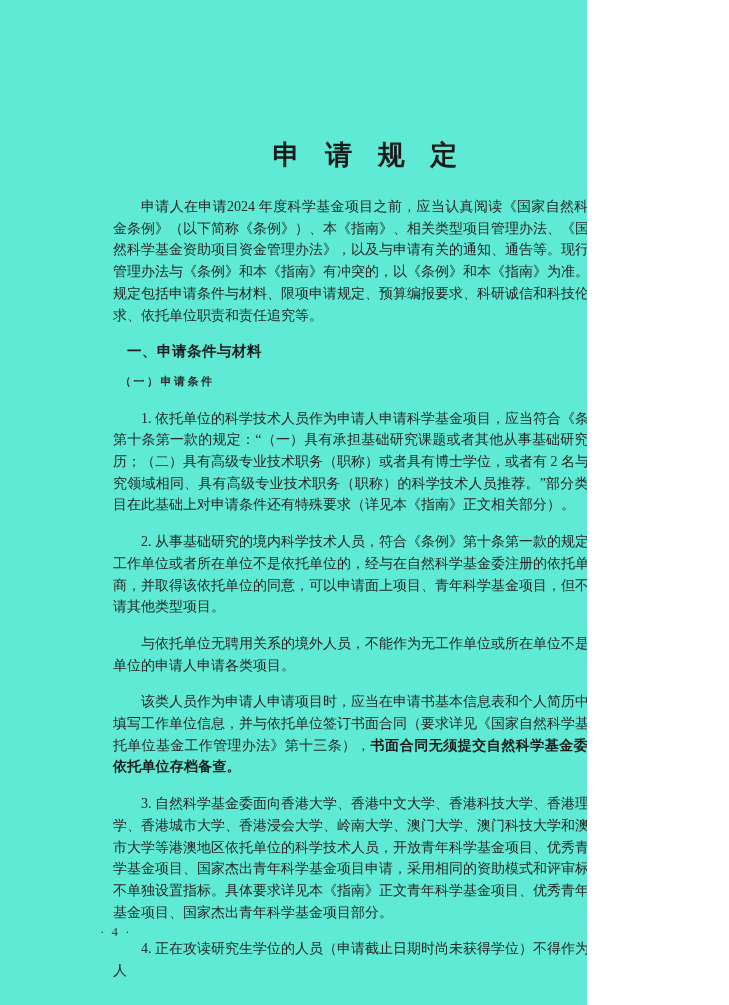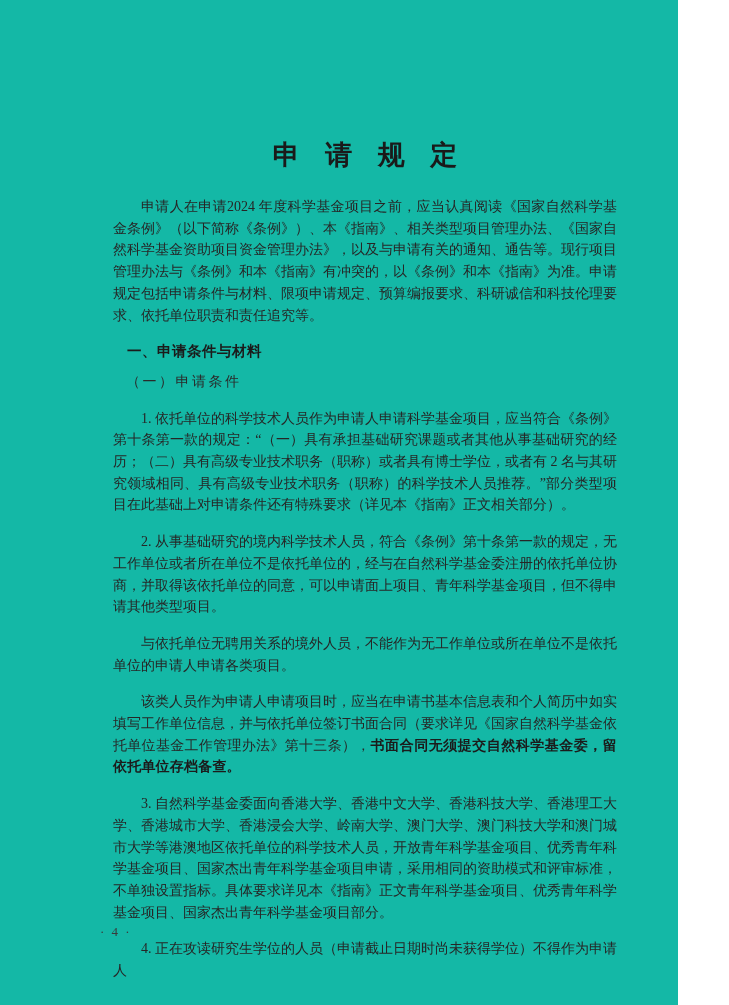--- a/index.html
+++ b/index.html
@@ -1,20 +1,20 @@
 <!DOCTYPE html>
 <html><head>
 <meta charset="utf-8">
 <style>
   html, body { margin: 0; padding: 0; background: #ffffff; }
   .page {
     position: relative;
-    width: 678px;
+    width: 587px;
     height: 1005px;
-    background: #14b8a6;
+    background: #5eead4;
     overflow: hidden;
     font-family: "Liberation Serif", "DejaVu Serif", serif;
   }
   .content {
     position: absolute;
     left: 98px;
     top: 138px;
     width: 534px;
   }
   .doc-title {
@@ -46,22 +46,22 @@
     font-family: "Liberation Sans", "DejaVu Sans", sans-serif;
     font-weight: bold;
     font-size: 14.5px;
     line-height: 21.7px;
     text-indent: 2em;
     color: #1b1b1b;
     letter-spacing: 0.5px;
   }
   .subsection-heading {
     margin: 8px 0 9px 0;
-    font-weight: normal;
-    font-size: 14px;
+    font-weight: bold;
+    font-size: 11px;
     line-height: 21.7px;
     text-indent: 2em;
     letter-spacing: 2.5px;
     color: #2a2a2a;
   }
   .bold-para, .bold-inline {
     font-family: "Liberation Sans", "DejaVu Sans", sans-serif;
     font-weight: bold;
     color: #1b1b1b;
     letter-spacing: 0.2px;

